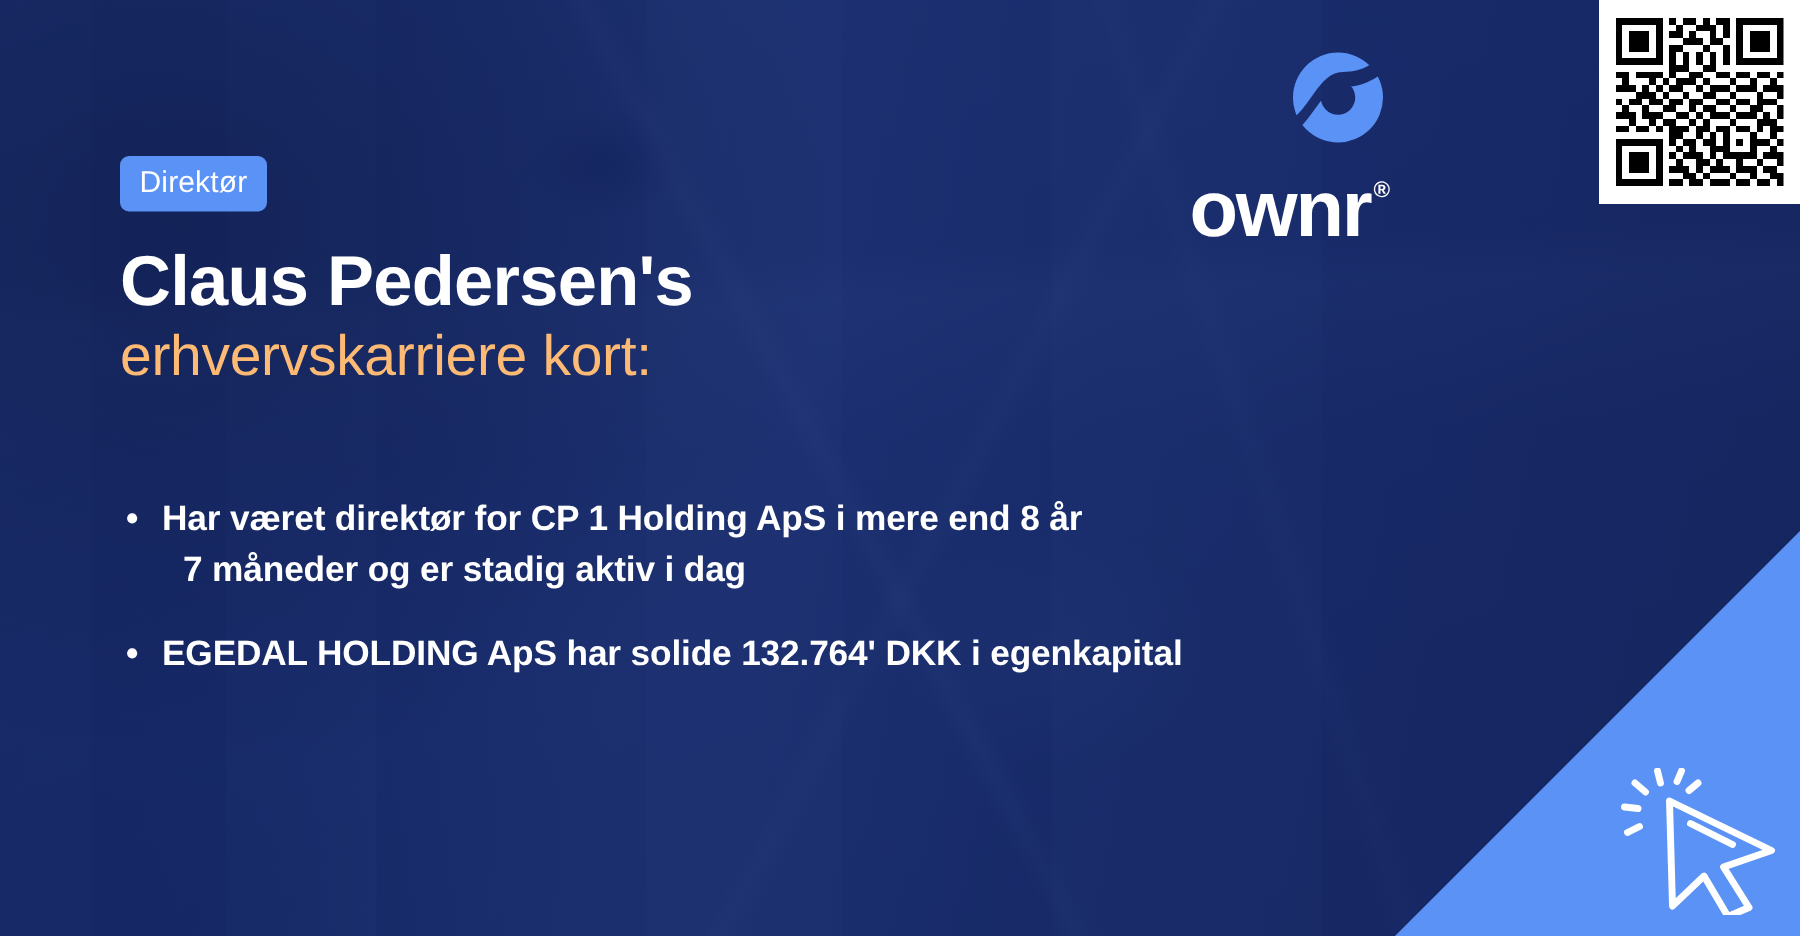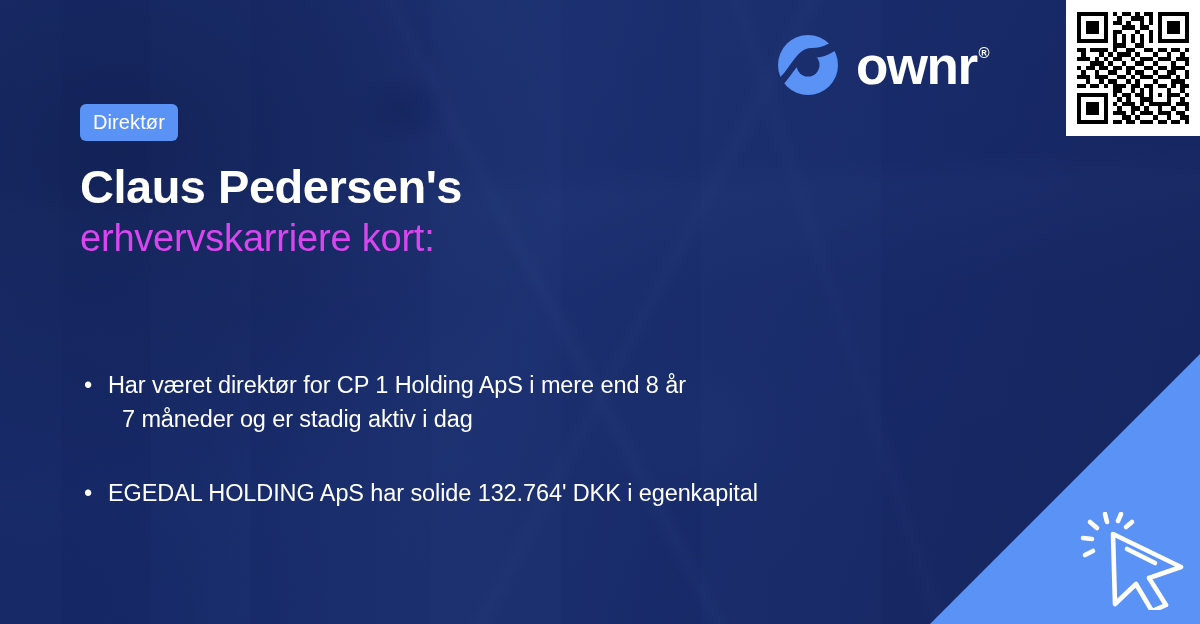--- a/index.html
+++ b/index.html
@@ -93,24 +93,25 @@
     width: 112px;
     height: 112px;
     display: block;
     image-rendering: pixelated;
   }
 
   
   .logo {
     position: absolute;
     top: 32px;
-    left: 775px;
+    left: 793px;
     display: flex;
-    align-items: center;
+    align-items: flex-end;
     gap: 15px;
+    flex-direction: column;
   }
   .logo-mark { width: 66px; height: 66px; display: block; }
   .logo-word {
     display: flex;
     align-items: flex-start;
     color: #ffffff;
     font-size: 53px;
     font-weight: bold;
     letter-spacing: -1.5px;
     line-height: 1;
@@ -142,21 +143,21 @@
   }
   .title {
     color: #ffffff;
     font-size: 47px;
     font-weight: bold;
     line-height: 1.0;
     margin-top: 22px;
     letter-spacing: -0.5px;
   }
   .subtitle {
-    color: #d946ef;
+    color: #fdba74;
     font-size: 38px;
     font-weight: normal;
     line-height: 1.05;
     margin-top: 9px;
     letter-spacing: -0.2px;
   }
 
   
   .bullets {
     position: absolute;
@@ -164,26 +165,25 @@
     top: 328px;
     width: 960px;
     list-style: none;
     margin: 0;
     padding: 0;
   }
   .bullet {
     position: relative;
     color: #ffffff;
     font-size: 23.5px;
-    font-weight: normal;
+    font-weight: bold;
     line-height: 1.45;
     padding-left: 24px;
     margin-bottom: 22px;
     letter-spacing: -0.1px;
-    margin-top: 40px;
   }
   .bullet:last-child { margin-bottom: 0; }
   .bullet::before {
     content: "\2022";
     position: absolute;
     left: 0;
     top: 0;
     font-size: 23.5px;
     line-height: 1.45;
   }

